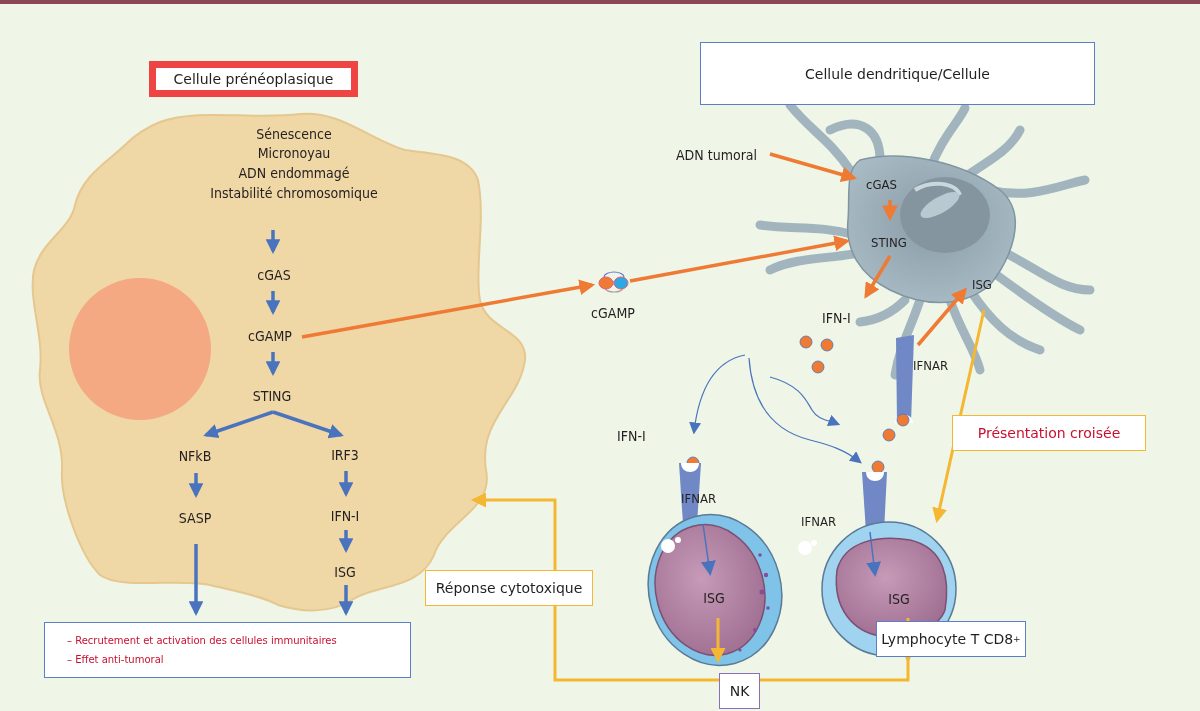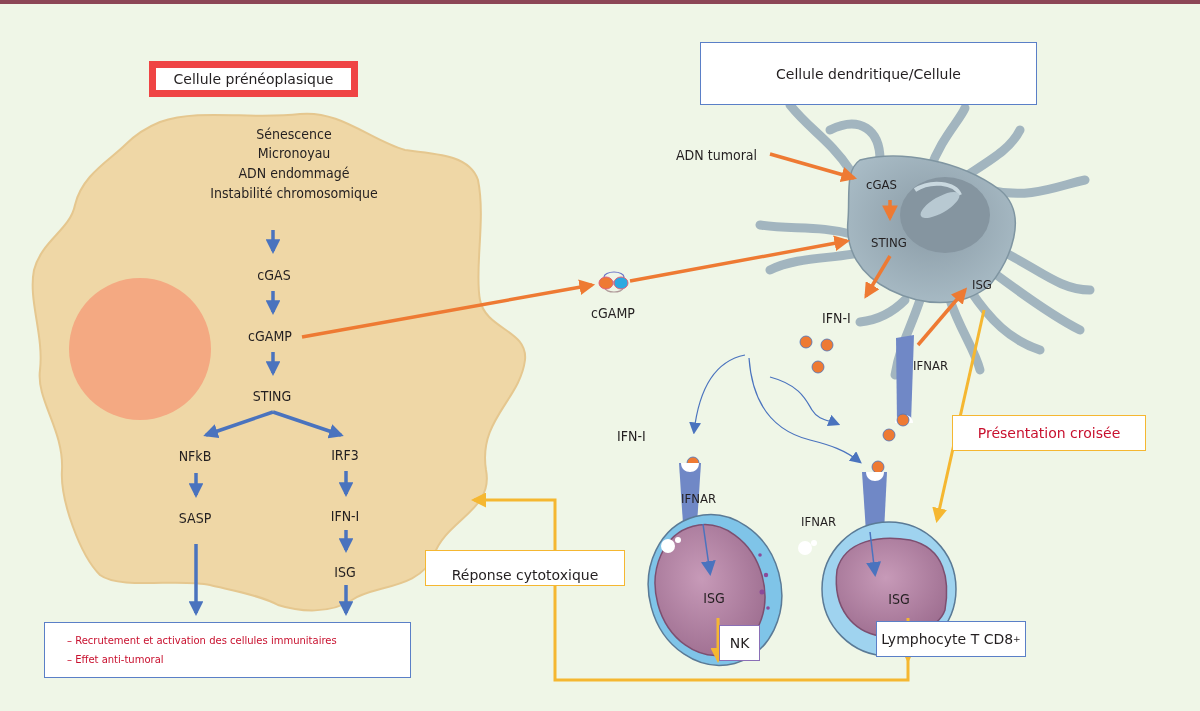--- a/index.html
+++ b/index.html
@@ -8,21 +8,21 @@
   .topbar { position: absolute; left: 0; top: 0; width: 1200px; height: 4px; background: #8c4656; }
   svg#diagram { position: absolute; left: 0; top: 0; }
   .lbl { font-family: "DejaVu Sans Condensed", "DejaVu Sans", sans-serif; font-size: 14px; fill: #231f20; }
   .lbl-sm { font-size: 13px; }
   .box { position: absolute; background: #ffffff; box-sizing: border-box; display: flex;
          align-items: center; justify-content: center; text-align: center; color: #231f20;
          font-family: "DejaVu Sans", sans-serif; font-size: 14px; line-height: 20px; }
   .box-red { border: 7px solid #ef4444; }
   .box-blue { border: 1px solid #5a7fc7; }
   .box-yellow { border: 1.5px solid #f5b731; }
-  .box-purple { border: 1.5px solid #8a6fb6; }
+  .box-purple { border: 1.5px solid #8a6fb6; margin-top: 48px; }
   .red-text { color: #c8102e; }
   .effects { flex-direction: column; align-items: flex-start; justify-content: center; padding-left: 22px;
              font-size: 10px; line-height: 19px; color: #c8102e; }
 </style>
 </head>
 <body>
 
 <div class="topbar"></div>
 
 <svg id="diagram" width="1200" height="711" viewBox="0 0 1200 711">
@@ -192,30 +192,30 @@
     <line x1="908" y1="618" x2="908" y2="660" marker-end="url(#ahYellow)"></line>
     <polyline points="718,680 908,680 908,660"></polyline>
     <polyline points="718,680 555,680 555,500 474,500" marker-end="url(#ahYellow)"></polyline>
   </g>
 </svg>
 
 <div class="box box-red" style="left:149px; top:61px; width:209px; height:36px;">
   <span>Cellule prénéoplasique</span>
 </div>
 
-<div class="box box-blue" style="left:700px; top:42px; width:337px; height:63px; flex-direction:column;">
+<div class="box box-blue" style="left:700px; top:42px; width:395px; height:63px; flex-direction:column;">
   <span>Cellule dendritique/Cellule</span>
 </div>
 
 <div class="box box-blue effects" style="left:44px; top:622px; width:367px; height:56px;">
   <span>– Recrutement et activation des cellules immunitaires</span>
   <span>– Effet anti-tumoral</span>
 </div>
 
-<div class="box box-yellow" style="left:425px; top:550px; width:200px; height:36px;align-items:flex-end;">
+<div class="box box-yellow" style="left:425px; top:570px; width:168px; height:36px;">
   <span>Réponse cytotoxique</span>
 </div>
 
 <div class="box box-yellow red-text" style="left:952px; top:415px; width:194px; height:36px;">
   <span>Présentation croisée</span>
 </div>
 
 <div class="box box-purple" style="left:719px; top:625px; width:41px; height:36px;">
   <span>NK</span>
 </div>

